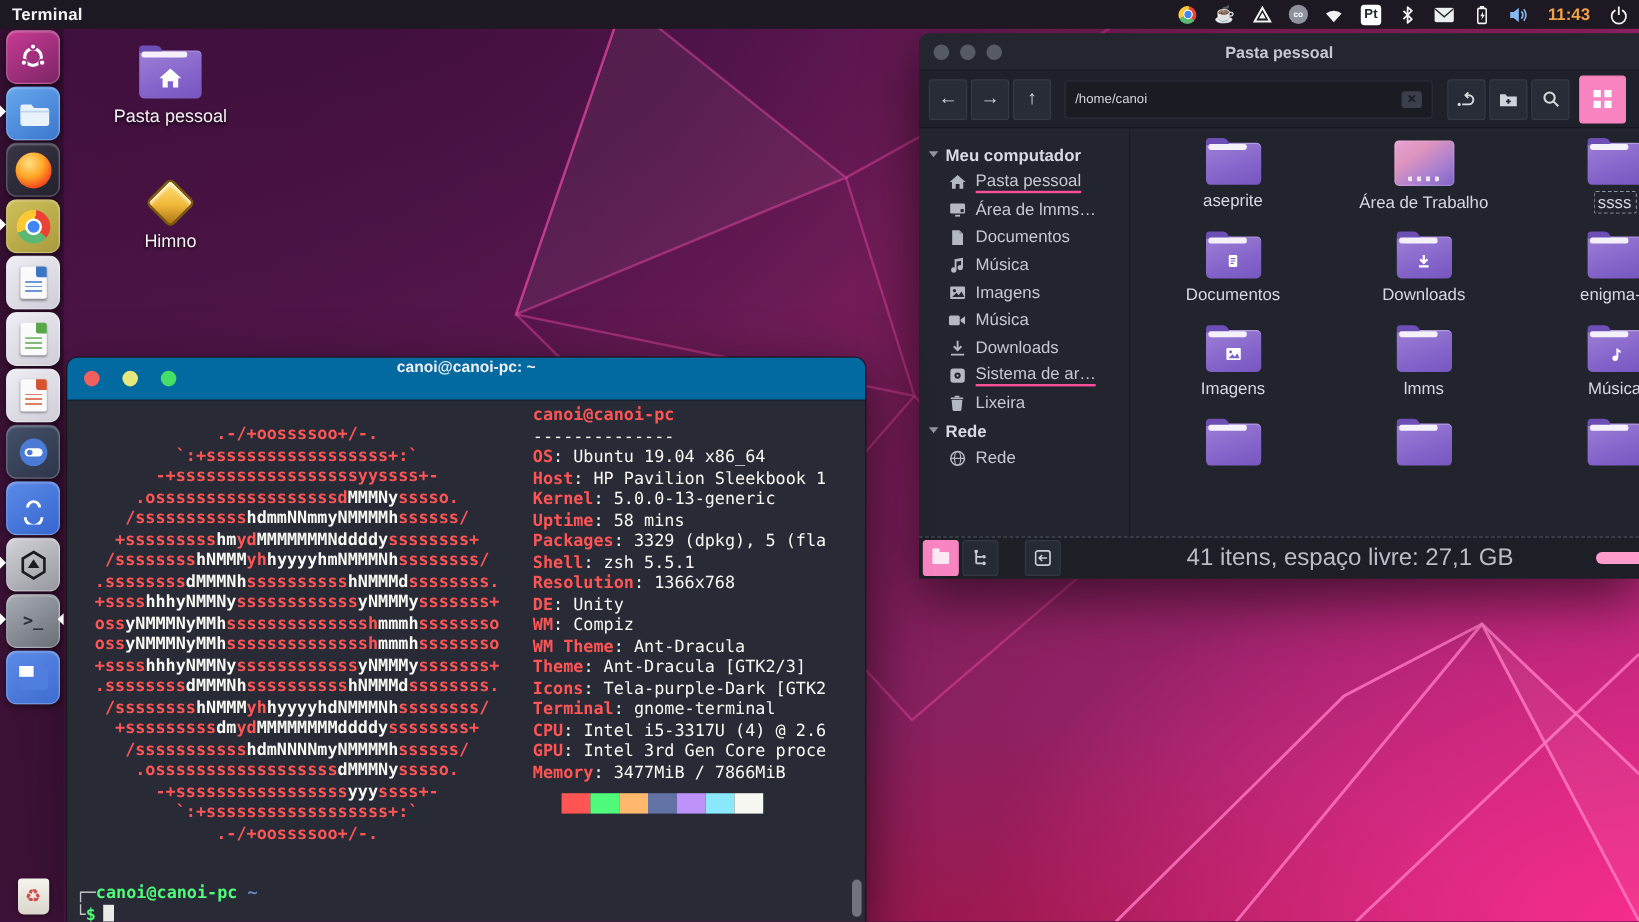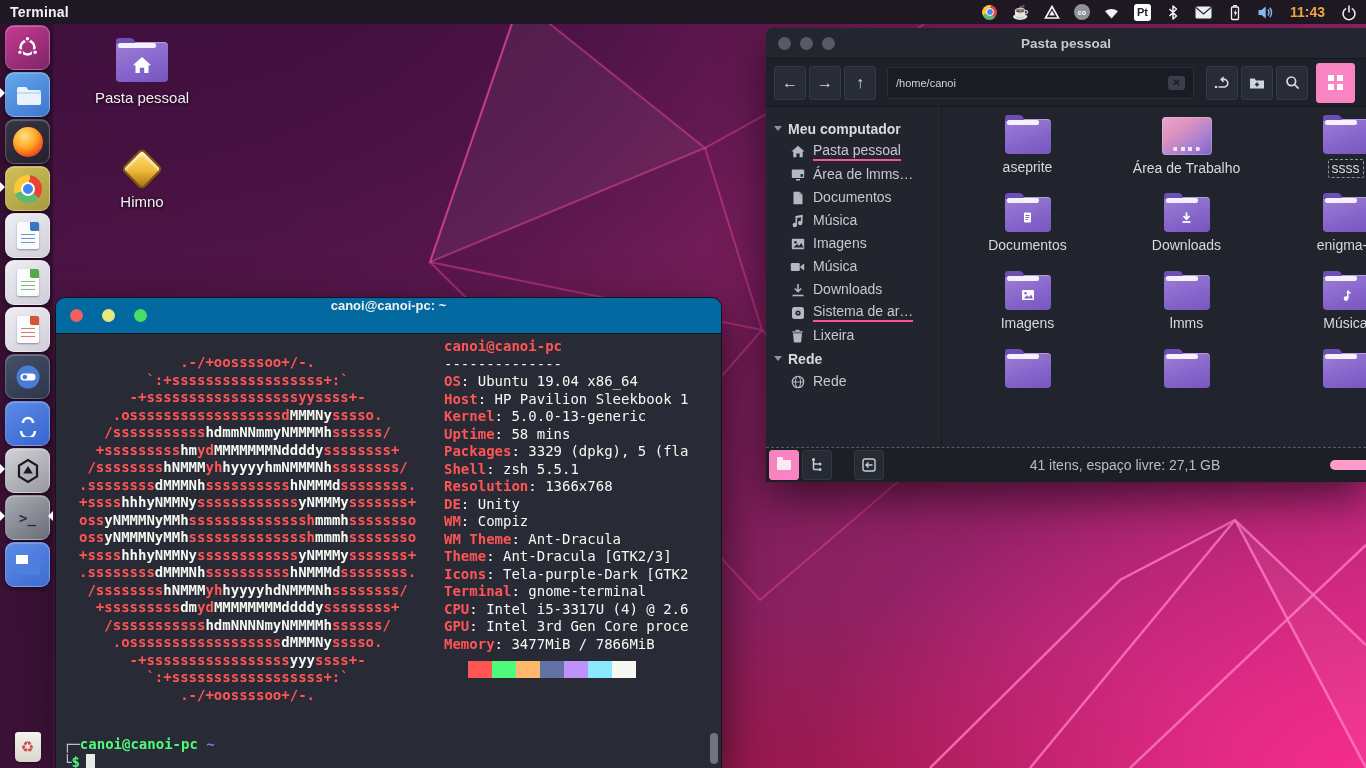--- a/index.html
+++ b/index.html
@@ -156,21 +156,21 @@
   .grid{display:grid;grid-template-columns:repeat(3,159px);grid-auto-rows:78px;padding:8px 0 0 6px;}
   .cell{display:flex;flex-direction:column;align-items:center;}
   .flabel{margin-top:5px;font-size:14px;color:#d6d9df;white-space:nowrap;max-width:152px;line-height:1.2;}
   .flabel.focused{border:1px dashed #8f95a0;padding:0 3px;border-radius:2px;}
   .fm-status{height:34px;background:#1c1f26;border-top:1px dashed #575c66;display:flex;align-items:center;position:relative;}
   .st-btn{width:28px;height:28px;margin-left:3px;border-radius:3px;background:#262a33;border:1px solid #333845;
       display:flex;align-items:center;justify-content:center;color:#c9cdd4;flex:0 0 auto;}
   .st-btn.pink{background:#f884c1;border-color:#f884c1;}
   .mini-folder{width:14px;height:10px;background:#fbe9f3;border-radius:1px;position:relative;}
   .mini-folder::before{content:"";position:absolute;top:-3px;left:0;width:6px;height:3px;background:#fbe9f3;border-radius:1px 1px 0 0;}
-  .status-text{flex:1;text-align:center;font-size:14px;color:#b9bdc4;}
+  .status-text{flex:1;text-align:center;font-size:20px;color:#b9bdc4;}
   .zoom-slider{position:absolute;right:-14px;top:12px;width:50px;height:10px;border-radius:5px;background:#ff9ccb;}
 </style>
 </head>
 <body>
 
 <div class="wallpaper">
   <svg width="1366" height="768" viewBox="0 0 1366 768">
     <g fill="none" stroke="rgba(240,70,165,0.45)" stroke-width="2">
       <path d="M520 0 L705 148 L430 262 Z"></path>
       <path d="M705 148 L762 330 L430 262"></path>

